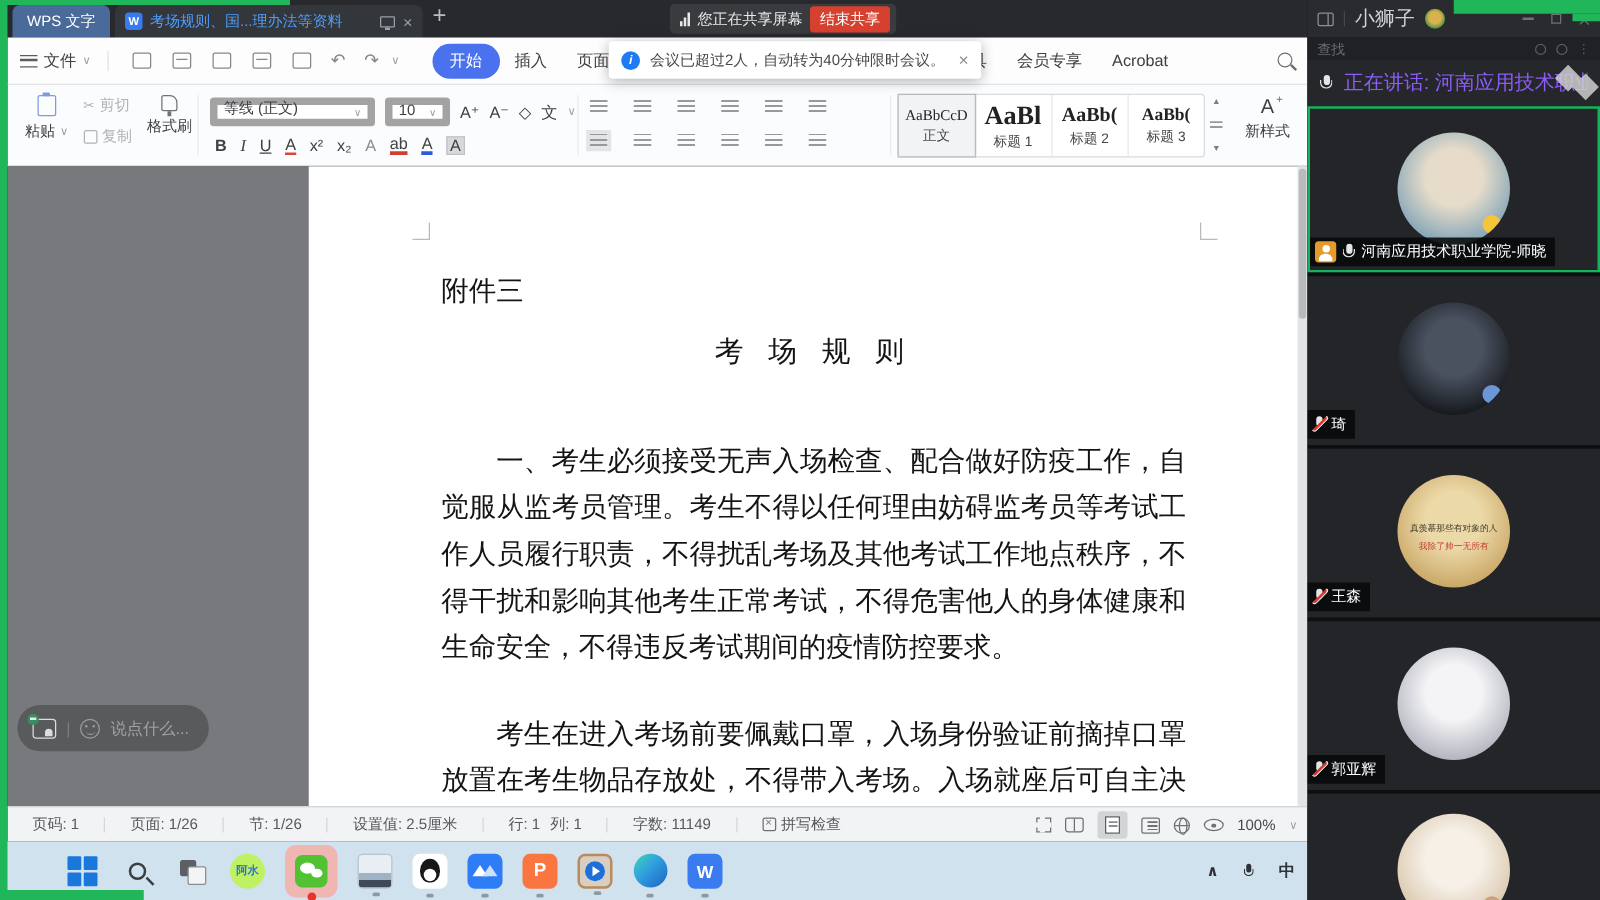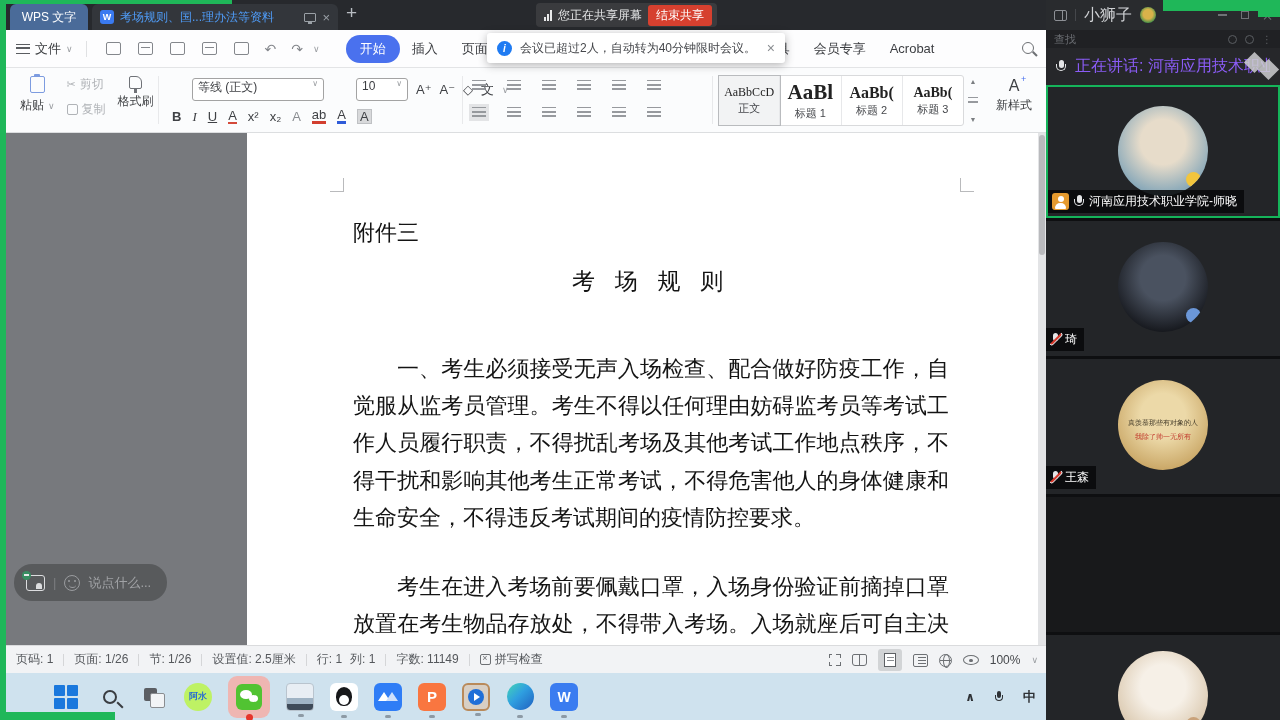--- a/index.html
+++ b/index.html
@@ -60,21 +60,21 @@
   .rlabel { font-size:12px; color:#3e4043; }
   .gray { color:#b0b3b7 !important; }
   .clipboard-ic { width:15px; height:17px; border:1.5px solid #7d9ce0; border-radius:2px; position:relative; }
   .clipboard-ic::before { content:""; position:absolute; left:3px; top:-3px; width:6px; height:3px; background:#7d9ce0; border-radius:1px; }
   .brush-ic { width:13px; height:13px; border:1.5px solid #6f7277; border-radius:2px 6px 2px 2px; position:relative; }
   .brush-ic::after { content:""; position:absolute; left:4px; bottom:-5px; width:3px; height:4px; background:#6f7277; }
   .scis { font-size:11px; color:#b0b3b7; }
   .g1 { position:absolute; left:14px; top:8px; display:flex; gap:12px; }
   .g1col { display:flex; flex-direction:column; align-items:center; gap:4px; }
   .g1col .row { display:flex; align-items:center; gap:4px; font-size:12px; }
-  .combo { height:23px; border:1px solid #a3a3a3; border-radius:3px; background:#fff; display:flex; align-items:flex-start; padding:0 5px; font-size:12px; color:#3c3e42; justify-content:space-between;margin-left:24px; }
+  .combo { height:23px; border:6px solid #a3a3a3; border-radius:3px; background:#fff; display:flex; align-items:flex-end; padding:0 5px; font-size:12px; color:#3c3e42; justify-content:space-between; }
   .combo .mcaret { font-size:8px; }
   .fg-r1 { position:absolute; left:162px; top:10px; display:flex; align-items:center; gap:8px; }
   .fg-r2 { position:absolute; left:166px; top:40px; display:flex; align-items:center; gap:11px; }
   .fico { font-size:13px; color:#3f4145; display:inline-block; line-height:1; }
   .u-line { text-decoration:underline; }
   .strike-red { border-bottom:2px solid #d44a3a; }
   .hl-red { border-bottom:3px solid #d23f2f; }
   .fc-blue { border-bottom:3px solid #2f5bd8; }
   .boxed { background:#d8d9db; border:1px solid #bfc1c4; padding:0 2px; }
   .mini { width:14px; height:11px; background:repeating-linear-gradient(to bottom,#85888d 0 1.4px,transparent 1.4px 4.2px); opacity:.85; }
@@ -103,21 +103,21 @@
   .attach { font-size:22px; line-height:30px; }
   .doc-title { margin-top:18px; font-size:23px; line-height:32px; text-align:center; letter-spacing:7px; }
   .para { font-size:22px; line-height:37.2px; text-align:justify; text-indent:44px; }
   .p1 { margin-top:54px;font-family:Liberation Mono, monospace; }
   .p2 { margin-top:30px; }
   #doc-scroll { position:absolute; right:0; top:0; width:8px; height:512px; background:#e3e4e6; }
   #doc-thumb { position:absolute; right:1px; top:2px; width:6px; height:120px; background:#b9babd; border-radius:3px; }
 
   
   #statusbar { position:absolute; left:6px; top:645px; width:1040px; height:28px; background:#f2f3f5; border-top:1px solid #dadbdd; display:flex; align-items:center; font-size:12px; color:#55585c; }
-  #statusbar .it { padding:0 10px; white-space:nowrap; }
+  #statusbar .it { padding:0 20px; white-space:nowrap; }
   #statusbar .sep { width:1px; height:12px; background:#d5d6d8; }
   .spell-ic { display:inline-block; width:11px; height:11px; border:1px solid #6d7074; border-radius:2px; position:relative; vertical-align:-2px; margin-right:4px; }
   .spell-ic::after { content:"×"; position:absolute; left:1.5px; top:-2.5px; font-size:9px; color:#6d7074; }
   #sb-right { position:absolute; right:8px; top:0; height:28px; display:flex; align-items:center; gap:11px; }
   .sbi { position:relative; display:inline-block; }
   .i-fit { width:12px; height:12px; border:1.4px solid #6d7074; }
   .i-fit::before { content:""; position:absolute; left:-2px; top:2.6px; width:13px; height:4px; background:#f2f3f5; }
   .i-fit::after { content:""; position:absolute; top:-2px; left:2.6px; height:13px; width:4px; background:#f2f3f5; }
   .i-book { width:15px; height:12px; border:1.2px solid #6d7074; border-radius:2px 2px 3px 3px; }
   .i-book::after { content:""; position:absolute; left:6px; top:0; width:1.2px; height:10px; background:#6d7074; }
@@ -524,20 +524,27 @@
       <span class="avatar" style="background: radial-gradient(circle at 50% 40%, rgb(236, 217, 168) 0%, rgb(236, 217, 168) 32%, rgb(201, 166, 101) 78%);">
         <span class="ava-line ava-l1">真羡慕那些有对象的人</span>
         <span class="ava-line ava-l2">我除了帅一无所有</span>
       </span>
       <div class="tile-label">
         <span class="mic mic-muted"></span>
         <span class="p-name">王森</span>
       </div>
     </div>
     <div class="tile-gap" style="top:494px;"></div>
+    <div class="tile t4">
+      <span class="avatar" style="background: radial-gradient(circle at 50% 40%, rgb(244, 243, 245) 0%, rgb(244, 243, 245) 32%, rgb(176, 180, 189) 78%);"></span>
+      <div class="tile-label">
+        <span class="mic mic-muted"></span>
+        <span class="p-name">郭亚辉</span>
+      </div>
+    </div>
     <div class="tile-gap" style="top:632px;"></div>
     <div class="tile t5">
       <span class="avatar" style="background: radial-gradient(circle at 50% 40%, rgb(246, 240, 231) 0%, rgb(246, 240, 231) 32%, rgb(216, 197, 170) 78%);">
           <span class="avatar-accent" style="background: rgb(201, 162, 122);"></span>
         </span>
     </div>
   </div>
 
   <div id="notif">
     <span class="info-ic">i</span>

